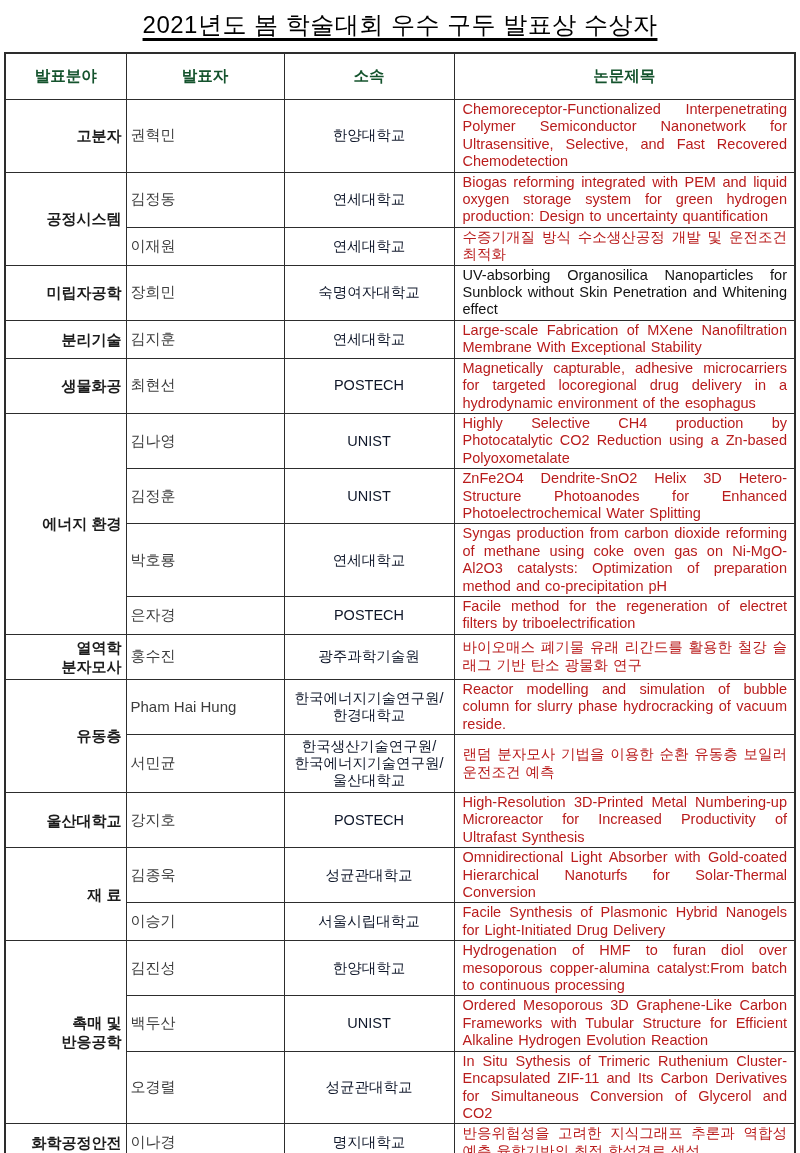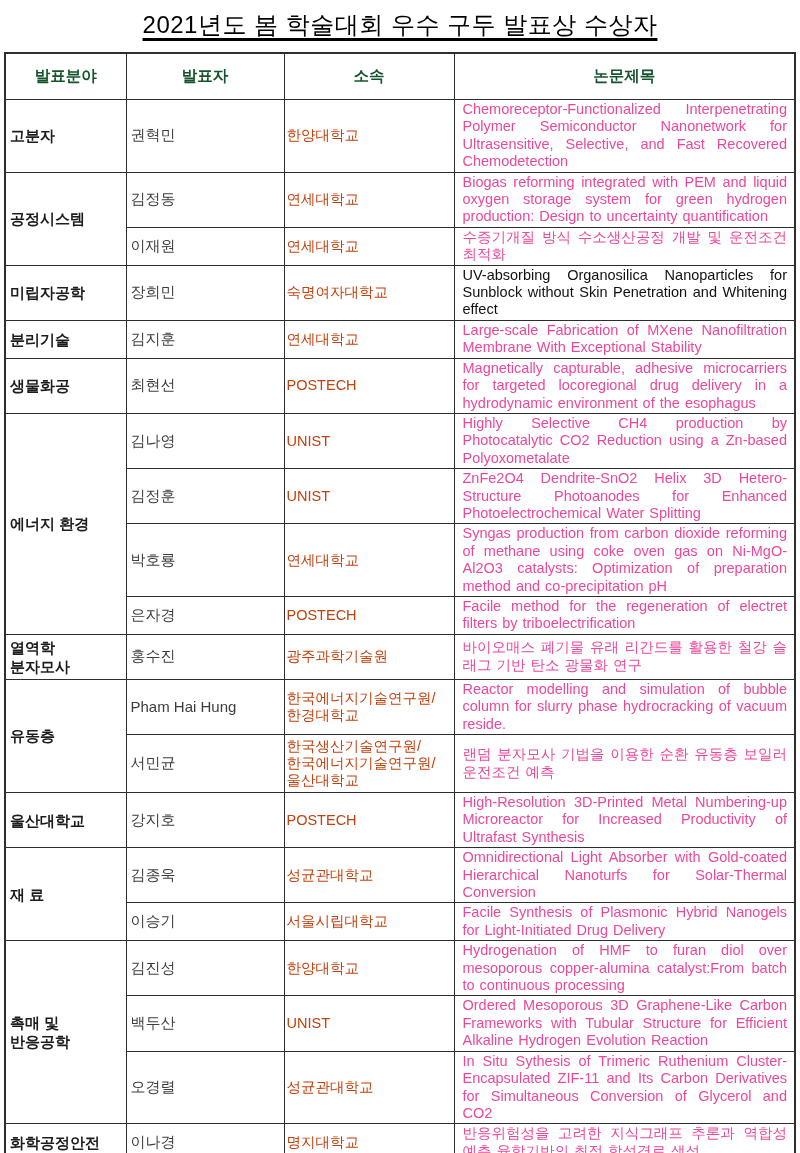--- a/index.html
+++ b/index.html
@@ -34,48 +34,48 @@
   col.c-paper  { width:341px; }
   th, td { border:1px solid #2d2d2d; }
   th {
     font-size:15.5px;
     font-weight:bold;
     color:#14532d;
     text-align:center;
     padding:12px 4px;
   }
   td.field {
-    text-align:left;
+    text-align:right;
     font-weight:bold;
     font-size:15px;
     color:#1c1c1c;
     white-space:pre-line;
     line-height:19px;
     padding:3px 4px;
   }
   td.presenter {
     text-align:left;
     font-size:15px;
     padding:3px 4px;
     color:#3d3d3d;
   }
   td.affil {
-    text-align:left;
+    text-align:center;
     font-size:14.5px;
     padding:3px 2px;
-    color:#c2410c;
+    color:#0f172a;
     white-space:pre-line;
     line-height:17px;
   }
   td.paper {
     text-align:justify;
     font-size:14.5px;
     line-height:17.4px;
     padding:1px 7px 1px 8px;
-    color:#ec4899;
+    color:#b91c1c;
     word-spacing:1px;
   }
   td.paper.emph {
     font-weight:normal;
     color:#111111;
   }
 </style>
 </head>
 <body>
 

